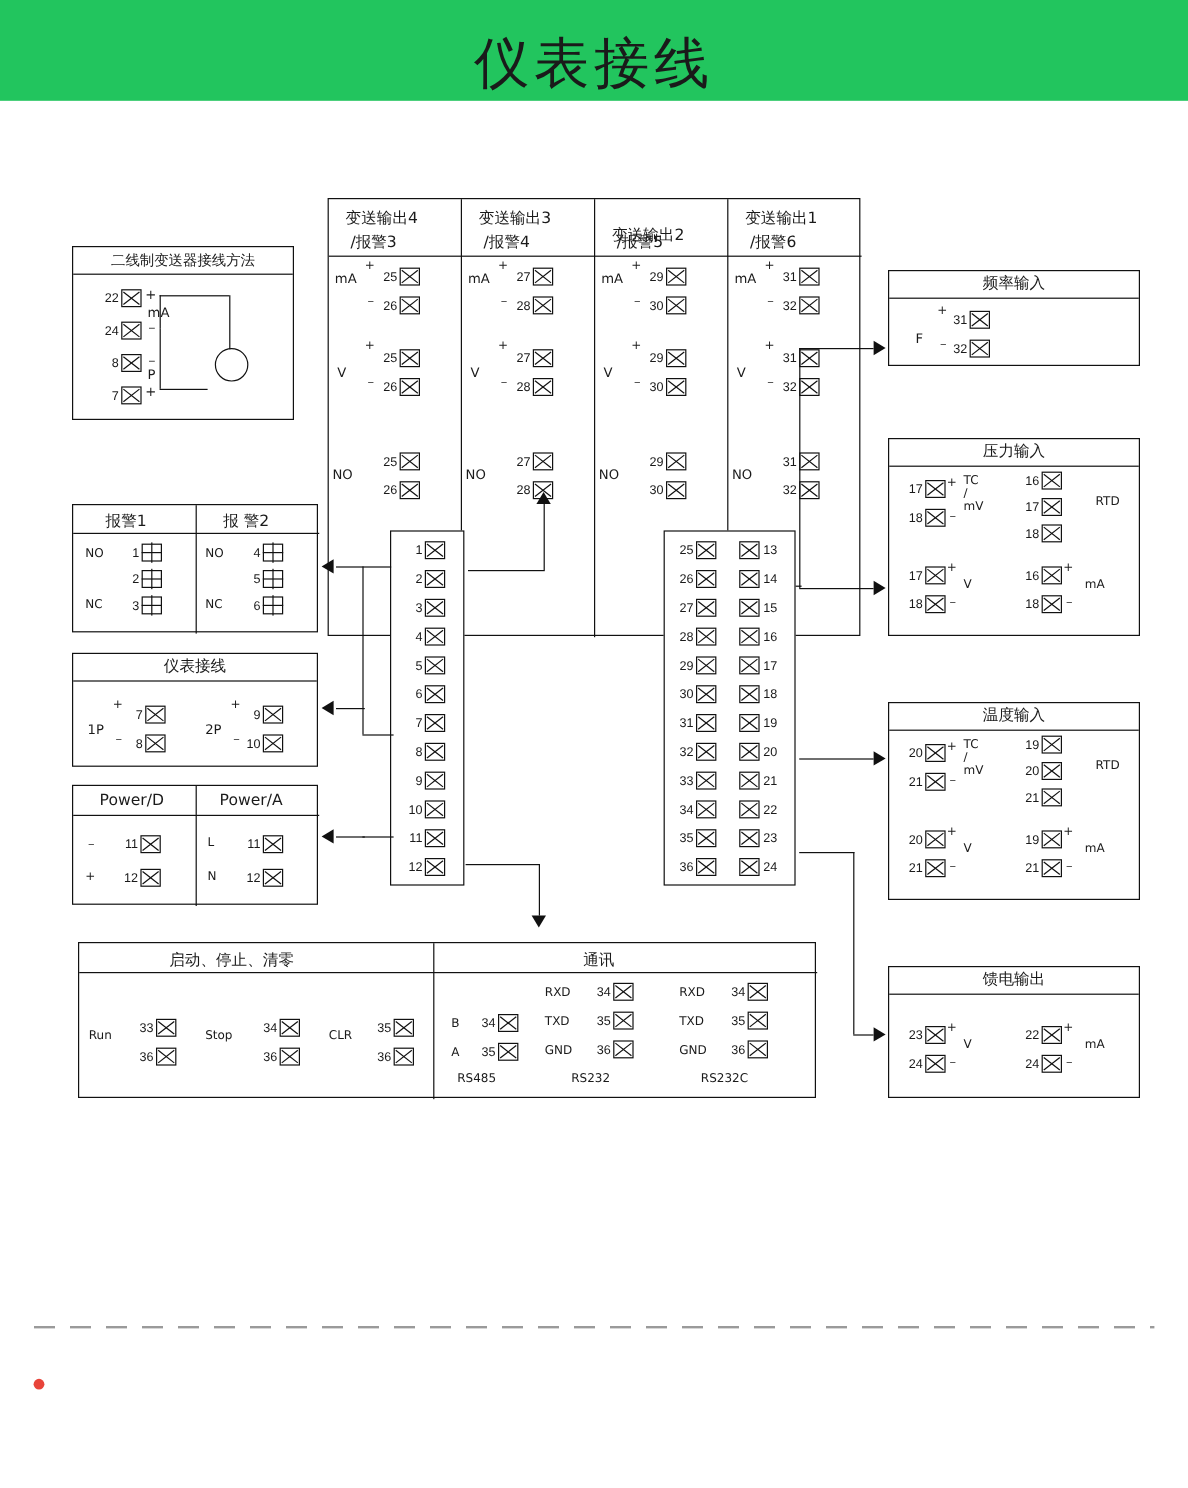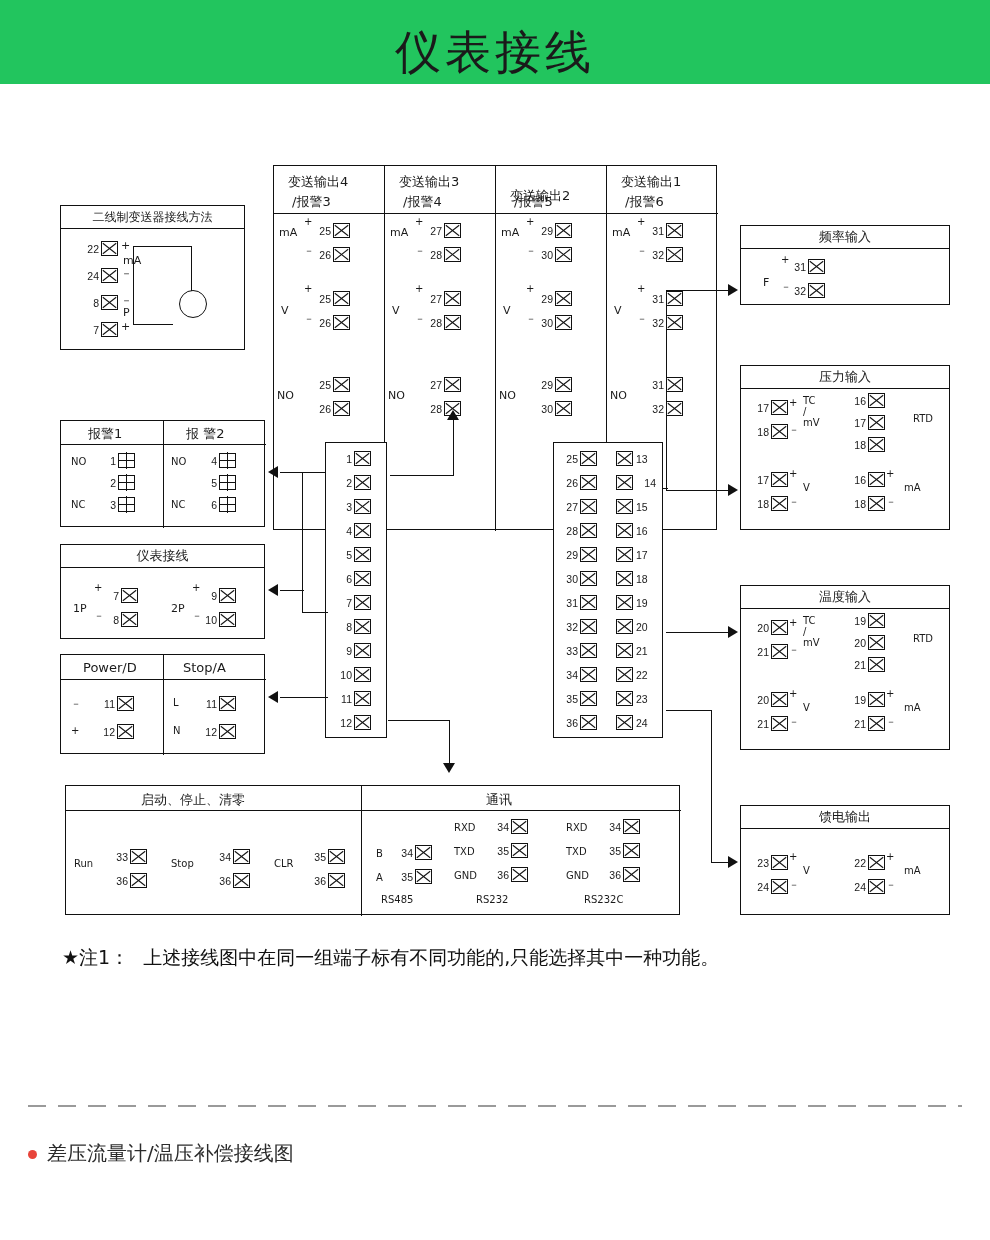--- a/index.html
+++ b/index.html
@@ -330,21 +330,21 @@
         <span class="screw"></span>
       </div>
     <div class="lbl sm" style="left:131px;top:37px;">+</div>
     <div class="lbl sm" style="left:131px;top:64px;">－</div>
   </div>
 
   <div class="box" style="left:60px;top:534px;width:205px;height:100px;">
     <div class="vsep" style="left:102px;top:0;height:100px;"></div>
     <div class="hsep" style="left:0;top:24px;width:205px;"></div>
     <div class="lbl" style="left:22px;top:5px;font-size:13px;">Power/D</div>
-    <div class="lbl" style="left:122px;top:5px;font-size:13px;">Stop/A</div>
+    <div class="lbl" style="left:122px;top:5px;font-size:13px;">Power/A</div>
     <div class="lbl sm" style="left:10px;top:42px;">－</div>
     <div class="term" style="left:34px;top:40px;">
         <span class="num">11</span>
         <span class="screw"></span>
       </div>
     <div class="lbl sm" style="left:10px;top:70px;">+</div>
     <div class="term" style="left:34px;top:68px;">
         <span class="num">12</span>
         <span class="screw"></span>
       </div>
@@ -460,21 +460,21 @@
         <span class="num">36</span>
         <span class="screw"></span>
       </div>
 
     <div class="term" style="left:62px;top:7px;">
         <span class="screw"></span>
         <span class="num" style="text-align:left;padding-left:3px;">13</span>
       </div>
     <div class="term" style="left:62px;top:31px;">
         <span class="screw"></span>
-        <span class="num" style="text-align:right;padding-left:3px;">14</span>
+        <span class="num" style="text-align:left;padding-left:3px;">14</span>
       </div>
     <div class="term" style="left:62px;top:55px;">
         <span class="screw"></span>
         <span class="num" style="text-align:left;padding-left:3px;">15</span>
       </div>
     <div class="term" style="left:62px;top:79px;">
         <span class="screw"></span>
         <span class="num" style="text-align:left;padding-left:3px;">16</span>
       </div>
     <div class="term" style="left:62px;top:103px;">
@@ -747,25 +747,21 @@
   <div class="line vline" style="left:711px;top:590px;height:152px;"></div>
   <div class="line hline" style="left:711px;top:742px;width:17px;"></div>
   <div class="arrow ar-r" style="left:728px;top:736px;"></div>
 
   <div class="line hline" style="left:388px;top:600px;width:62px;"></div>
   <div class="line vline" style="left:449px;top:600px;height:43px;"></div>
   <div class="arrow ar-d" style="left:443px;top:643px;"></div>
 </div>
 
 <div class="notes">
-  <div class="note" style="margin-left:62px;">
-    <span class="star">★注1：</span>
-    <span style="margin-left:8px;">上述接线图中在同一组端子标有不同功能的,只能选择其中一种功能。</span>
-  </div>
 </div>
 
 <div class="dashes"></div>
 
 <div class="section">
   <div class="sec-title">
-    <span class="bullet" style="background: rgb(232, 68, 58);"></span><span>差压流量计/温压补偿接线图</span>
+    <span class="bullet" style="background: rgb(232, 68, 58);"></span>
   </div>
 </div>
 
 </body></html>

